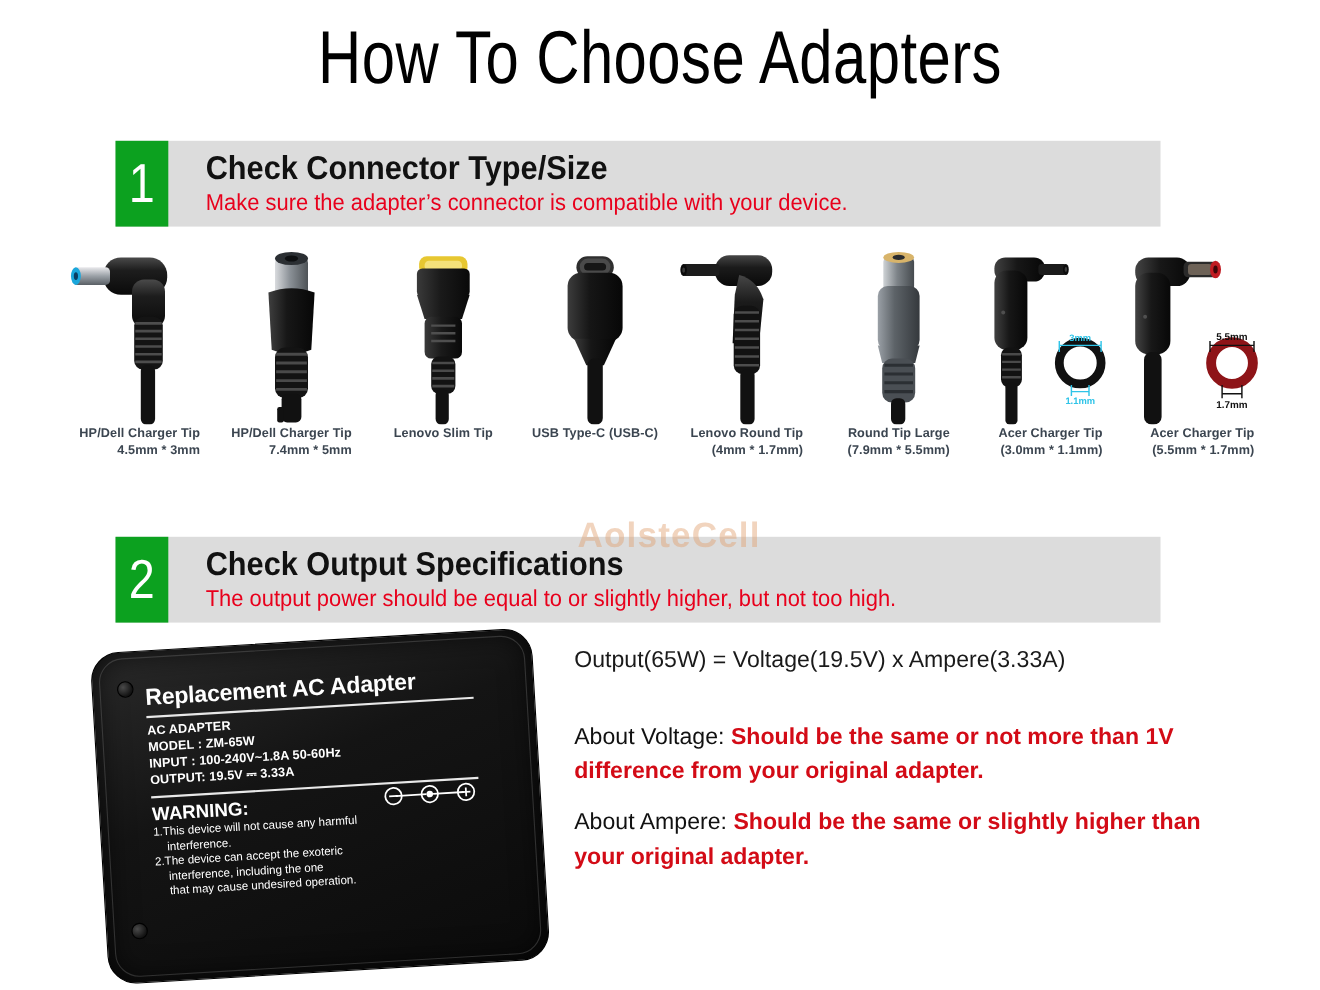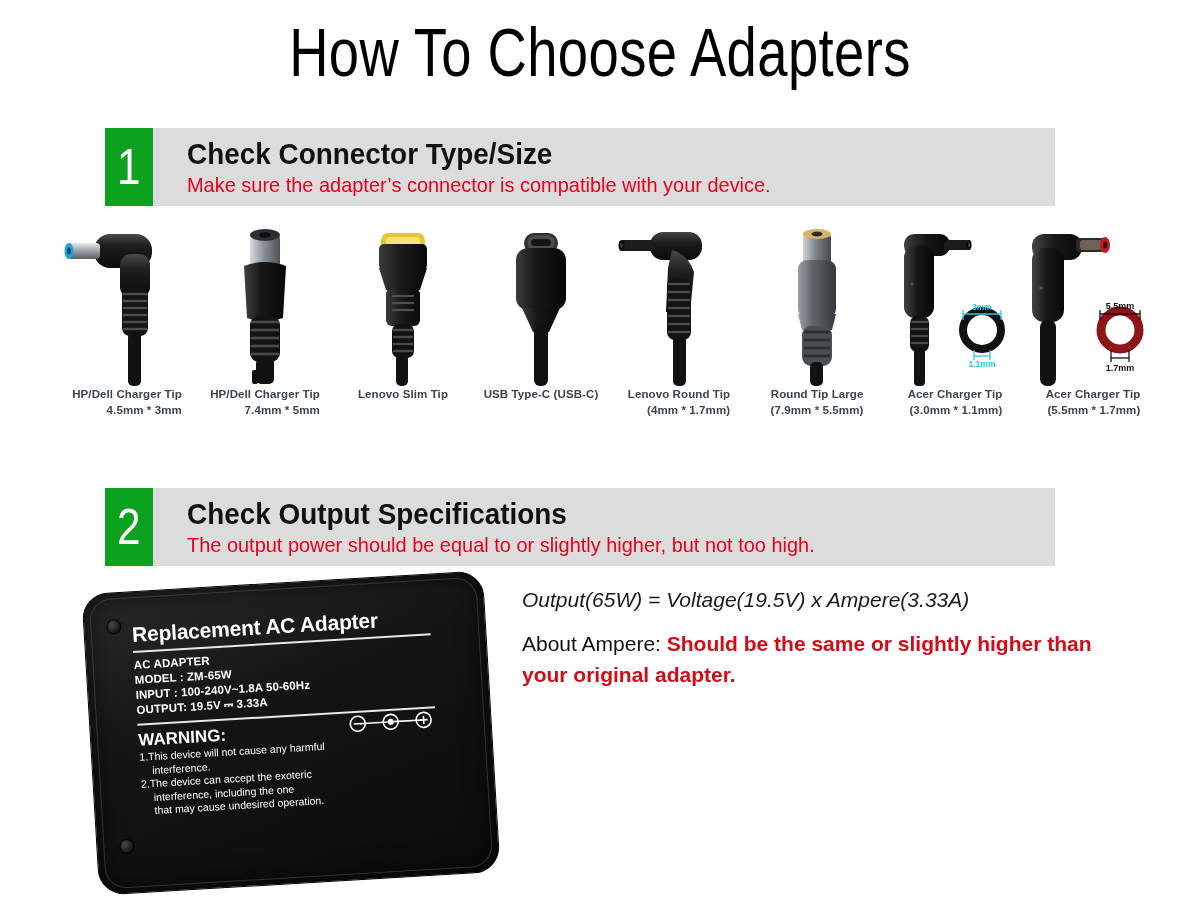--- a/index.html
+++ b/index.html
@@ -125,22 +125,21 @@
   .polarity{
     position:absolute;right:2px;top:104px;width:86px;height:20px;
   }
 
   
   .spec-col{
     position:absolute;left:522px;top:586px;width:620px;
   }
   .spec-eq{
     font-size:21px;color:#1a1a1a;line-height:28px;white-space:nowrap;
-    margin-bottom:14px;
-    font-style:italic;
+    margin-bottom:40px;
   }
   .spec-p{
     font-size:21px;line-height:31px;margin-bottom:16px;
   }
   .spec-p b{color:#111;font-weight:400;}
   .spec-p .red{color:#d30b16;font-weight:bold;}
 </style>
 </head>
 <body>
 
@@ -475,20 +474,21 @@
         </svg>
       </div>
       <div class="conn-label">
         <div>Acer Charger Tip</div>
         <div>(5.5mm * 1.7mm)</div>
       </div>
     </div>
 
   </div>
 
+  <div class="wm-sub">AolsteCell</div>
 
   <div class="step-bar" id="step2-bar">
     <div class="step-num">
       <span>2</span>
     </div>
     <div class="step-texts">
       <div class="step-title">Check Output Specifications</div>
       <div class="step-sub">The output power should be equal to or slightly higher, but not too high.</div>
     </div>
   </div>
@@ -528,20 +528,23 @@
         <span>2.The device can accept the exoteric</span><br>
         <span class="ind">interference, including  the  one</span>
         <span class="ind">that may cause undesired operation.</span>
       </div>
     </div>
   </div>
 
   <div class="spec-col">
     <div class="spec-eq">Output(65W) = Voltage(19.5V) x Ampere(3.33A)</div>
 
+    <div class="spec-p">
+      <b>About Voltage: </b><span class="red">Should be the same or not more than 1V difference from your original adapter.</span>
+    </div>
 
     <div class="spec-p">
       <b>About Ampere: </b><span class="red">Should be the same or slightly higher than your original adapter.</span>
     </div>
 
   </div>
 
 </div>
 
 </body></html>

